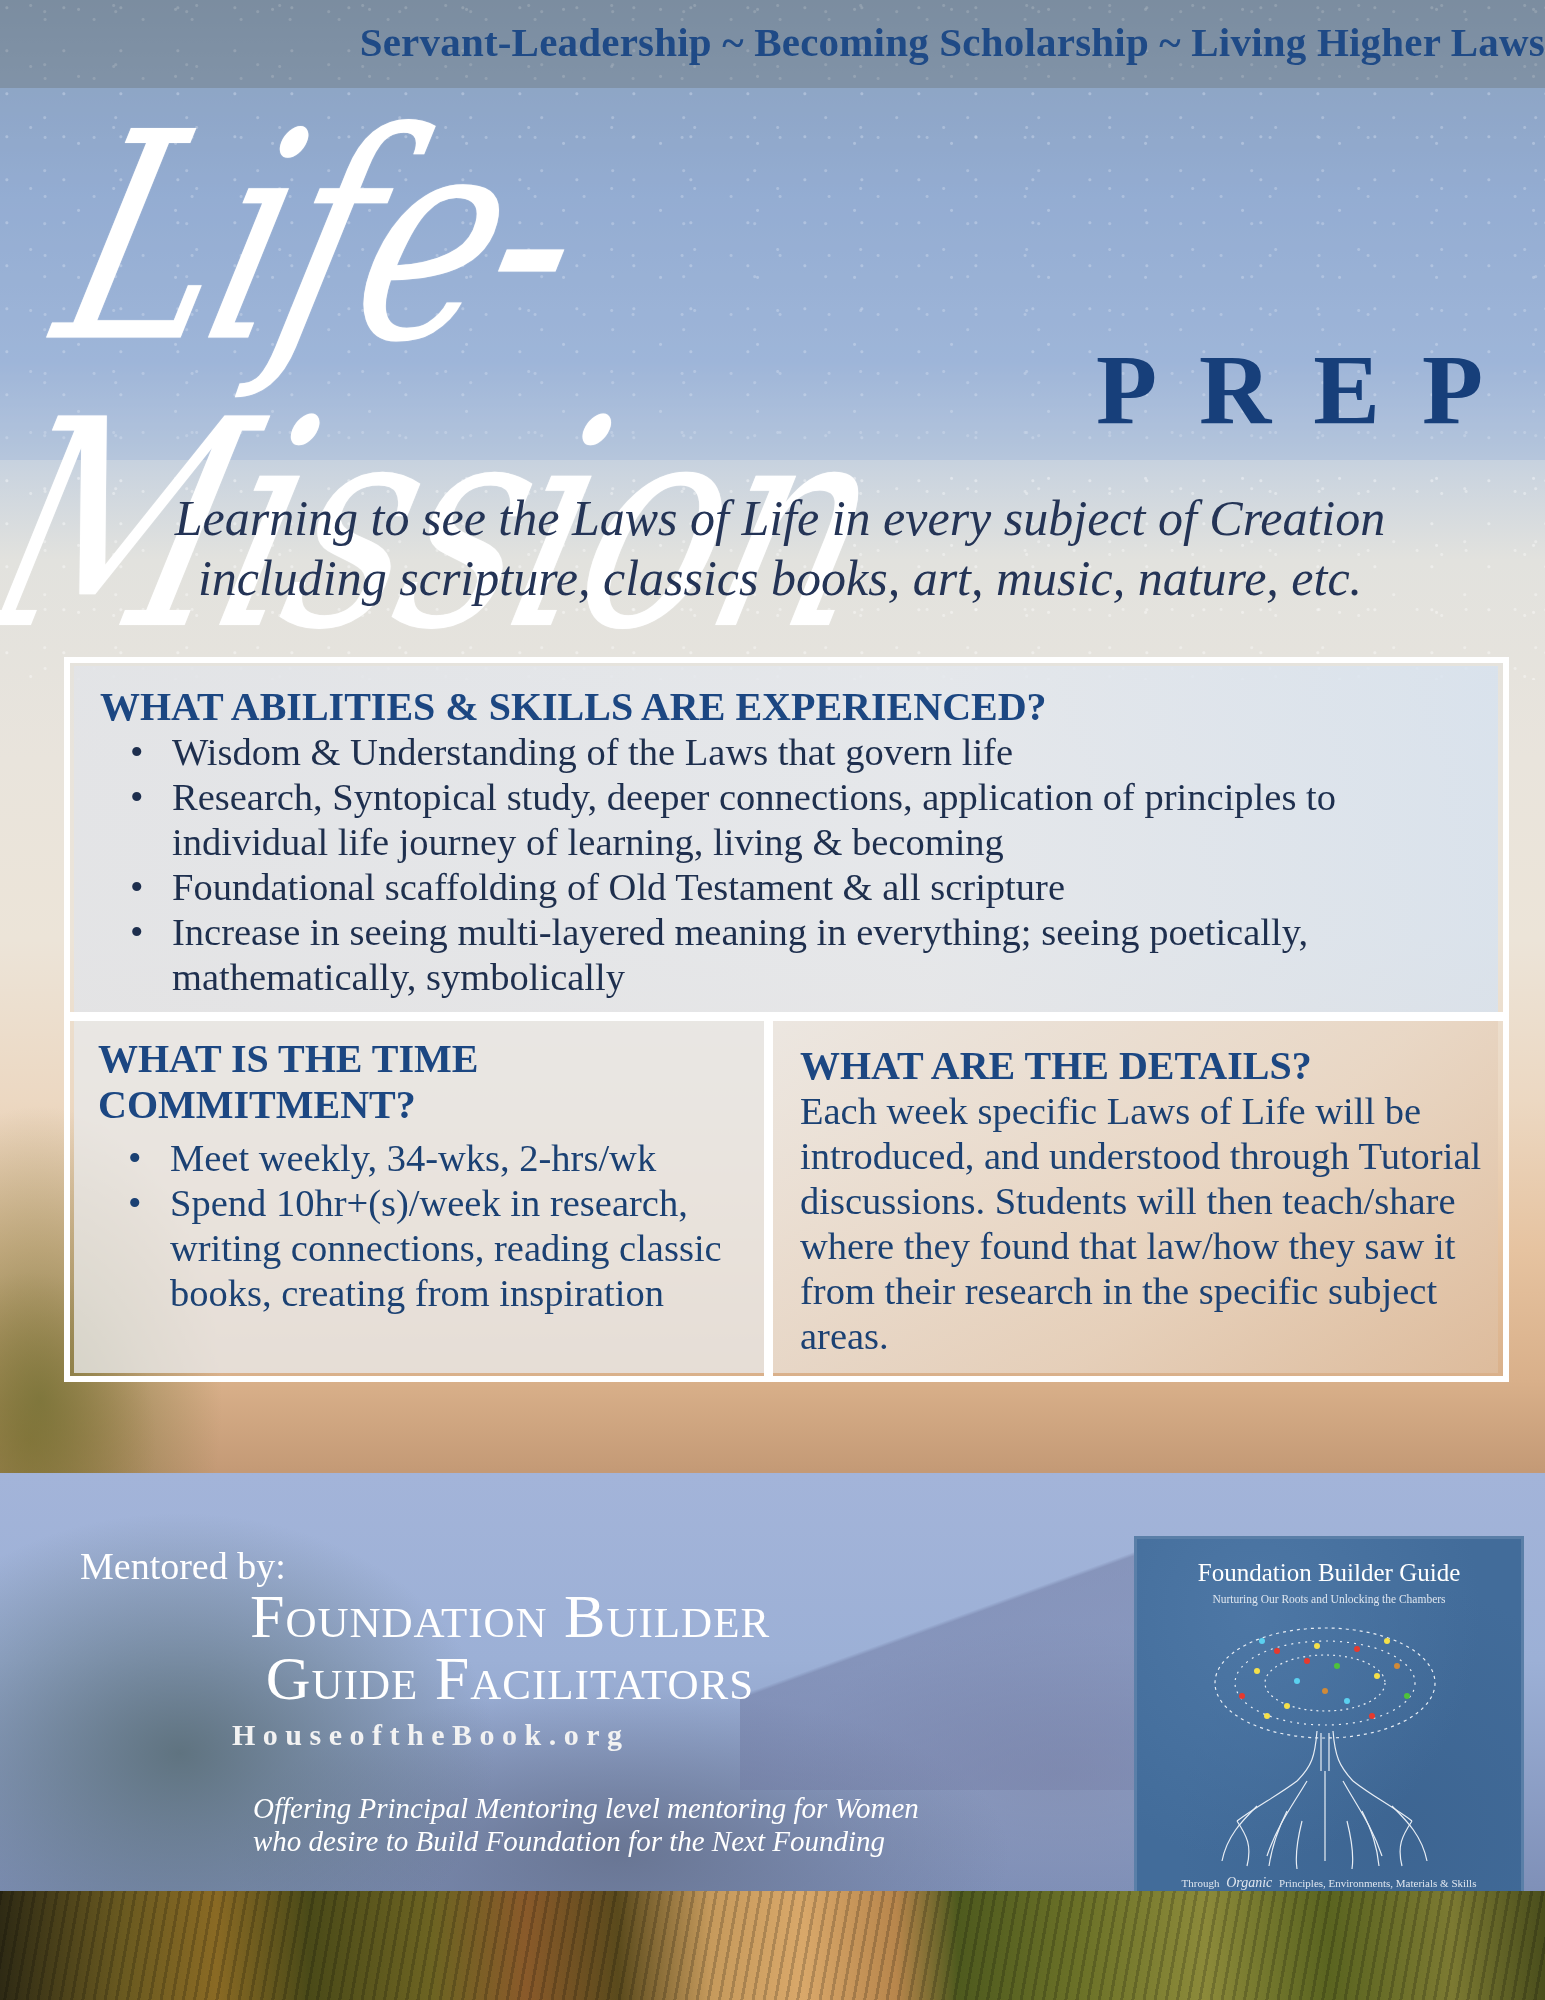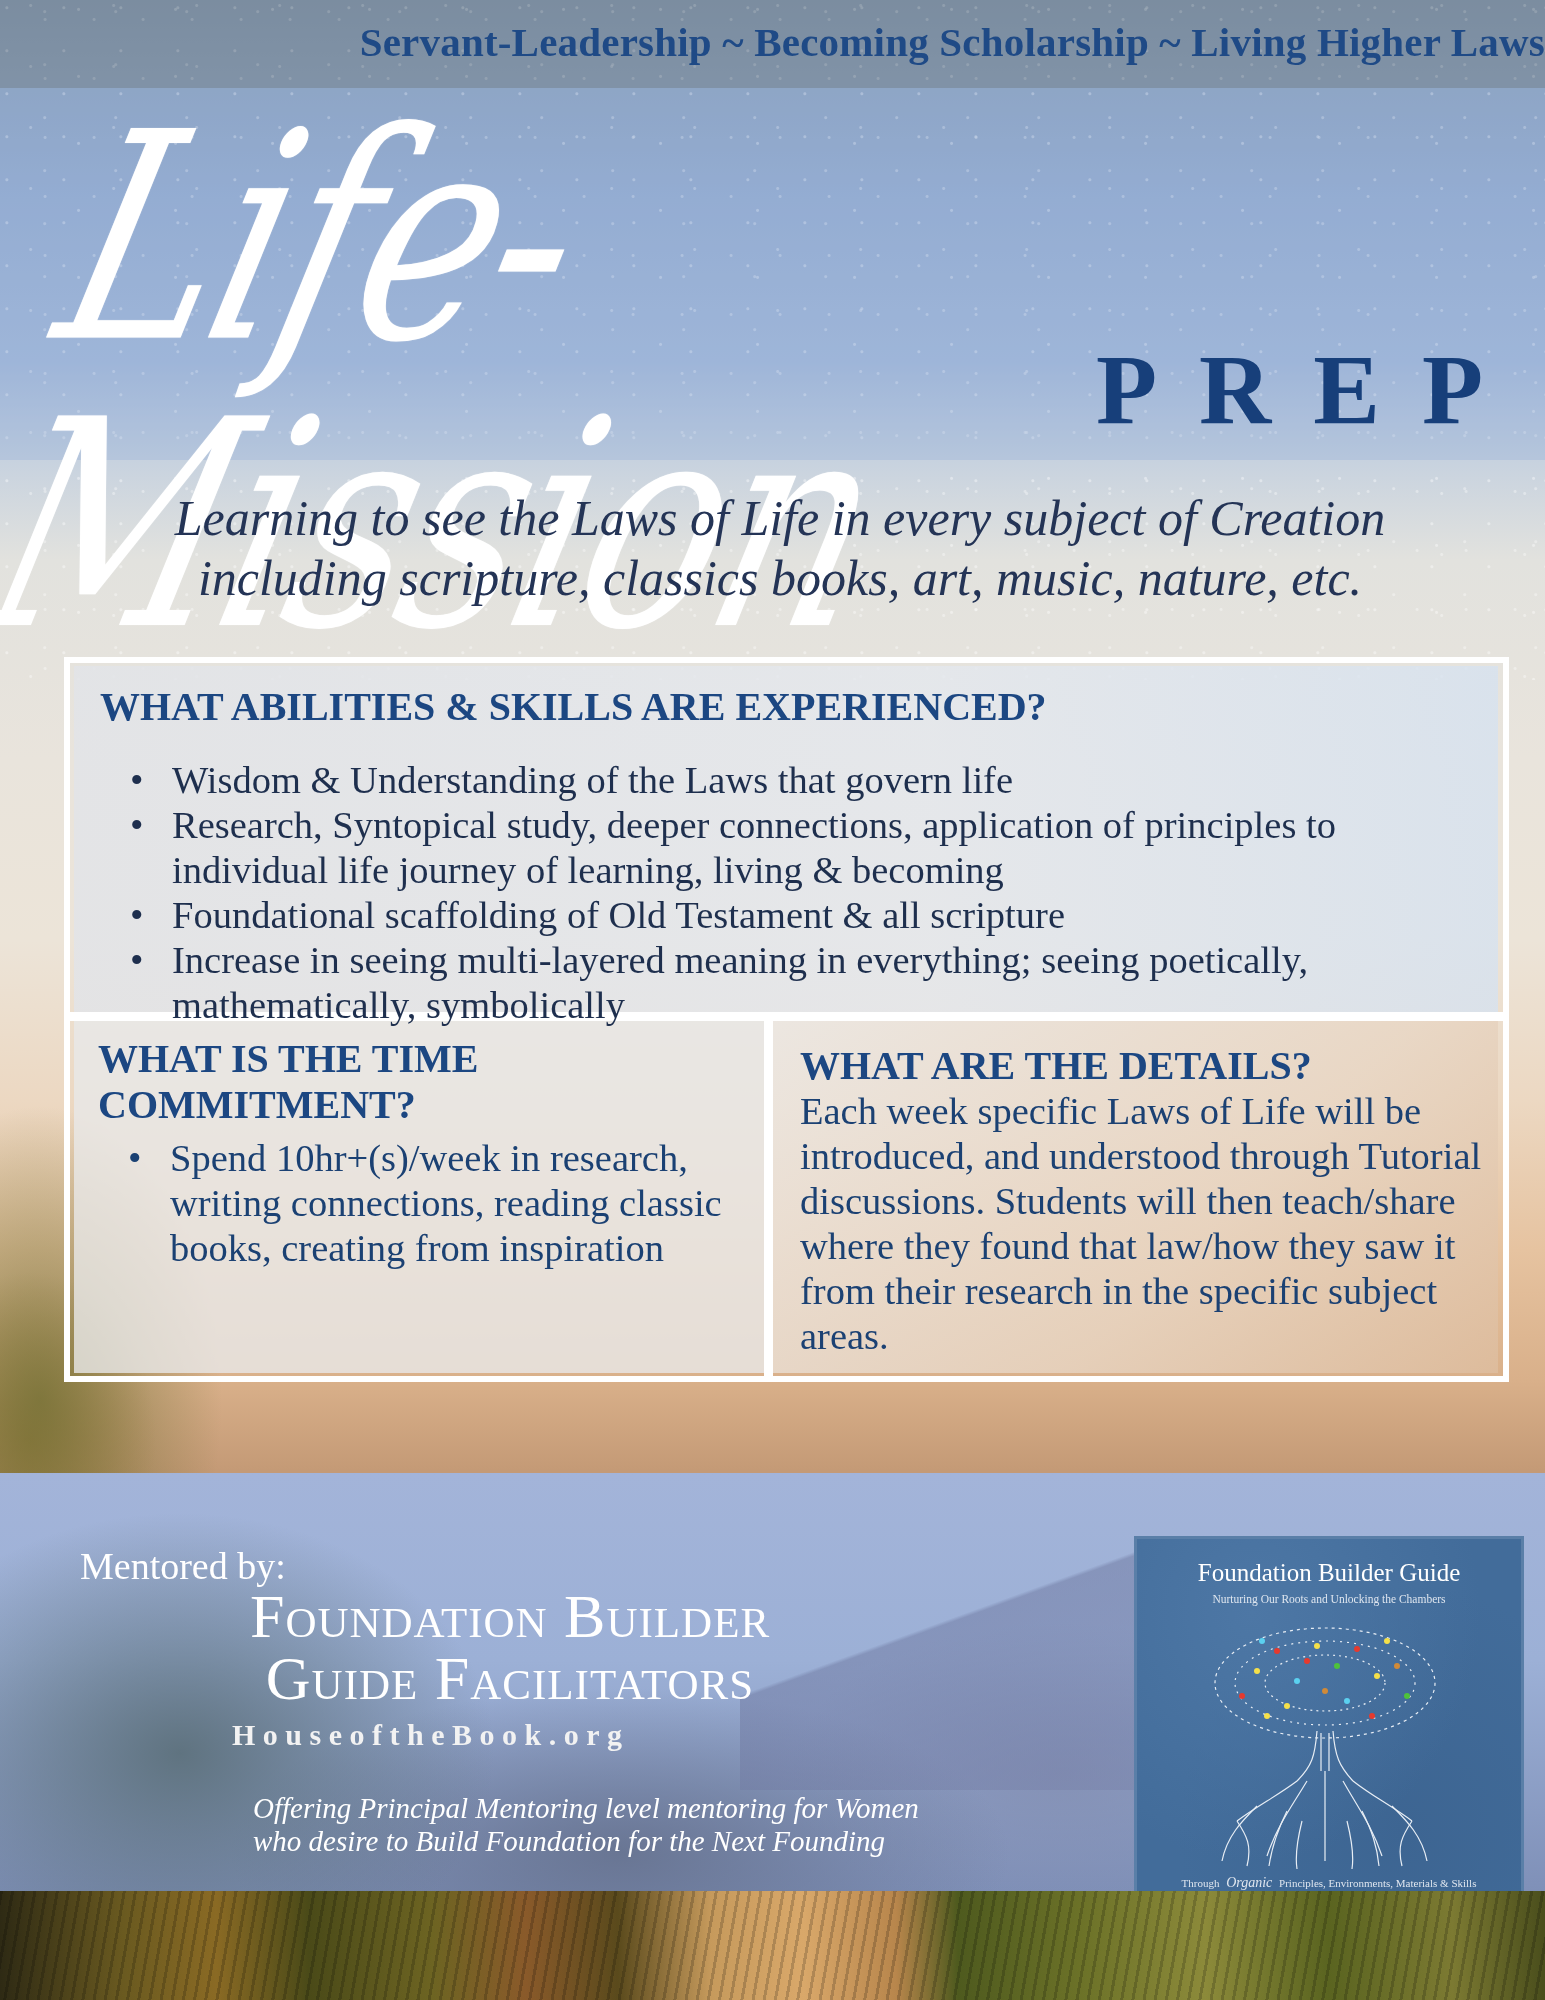--- a/index.html
+++ b/index.html
@@ -81,21 +81,21 @@
     }
     .abilities-heading { position: absolute; left: 100px; top: 684px; }
     .bullets { list-style: none; }
     .bullets li {
       position: relative; padding-left: 72px;
       font-family: "Liberation Serif", serif; color: #1e2f4e;
     }
     .bullets li::before {
       content: "\2022"; position: absolute; left: 30px; top: 0;
     }
-    .abilities-list { position: absolute; left: 100px; top: 730px; width: 1400px; margin-top: 28px; }
+    .abilities-list { position: absolute; left: 100px; top: 730px; width: 1400px; }
     .abilities-list li { font-size: 38.5px; line-height: 45px; }
     .time-heading { position: absolute; left: 98px; top: 1036px; width: 650px; }
     .time-list { position: absolute; left: 98px; top: 1136px; width: 680px; }
     .time-list li { font-size: 38.5px; line-height: 45px; color: #1b4173; }
     .details-heading { position: absolute; left: 800px; top: 1043px; }
     .details-body {
       position: absolute; left: 800px; top: 1089px; width: 700px;
       font-family: "Liberation Serif", serif; font-size: 38.5px; line-height: 45px; color: #1b4173;
     }
     
@@ -207,20 +207,21 @@
 <div class="section-heading abilities-heading">WHAT ABILITIES &amp; SKILLS ARE EXPERIENCED?</div>
 <ul class="bullets abilities-list">
   <li>Wisdom &amp; Understanding of the Laws that govern life</li>
   <li>Research, Syntopical study, deeper connections, application of principles to individual life journey of learning, living &amp; becoming</li>
   <li>Foundational scaffolding of Old Testament &amp; all scripture</li>
   <li>Increase in seeing multi-layered meaning in everything; seeing poetically, mathematically, symbolically</li>
 </ul>
 
 <div class="section-heading time-heading">WHAT IS THE TIME COMMITMENT?</div>
 <ul class="bullets time-list">
+  <li>Meet weekly, 34-wks, 2-hrs/wk</li>
   <li>Spend 10hr+(s)/week in research, writing connections, reading classic books, creating from inspiration</li>
 </ul>
 
 <div class="section-heading details-heading">WHAT ARE THE DETAILS?</div>
 <div class="details-body">Each week specific Laws of Life will be introduced, and understood through Tutorial discussions.  Students will then teach/share where they found that law/how they saw it from their research in the specific subject areas.</div>
 
 <div class="mentor-band"></div>
 <div class="mountains"></div>
 <div class="mentored-by">Mentored by:</div>
 <div class="org-name">

